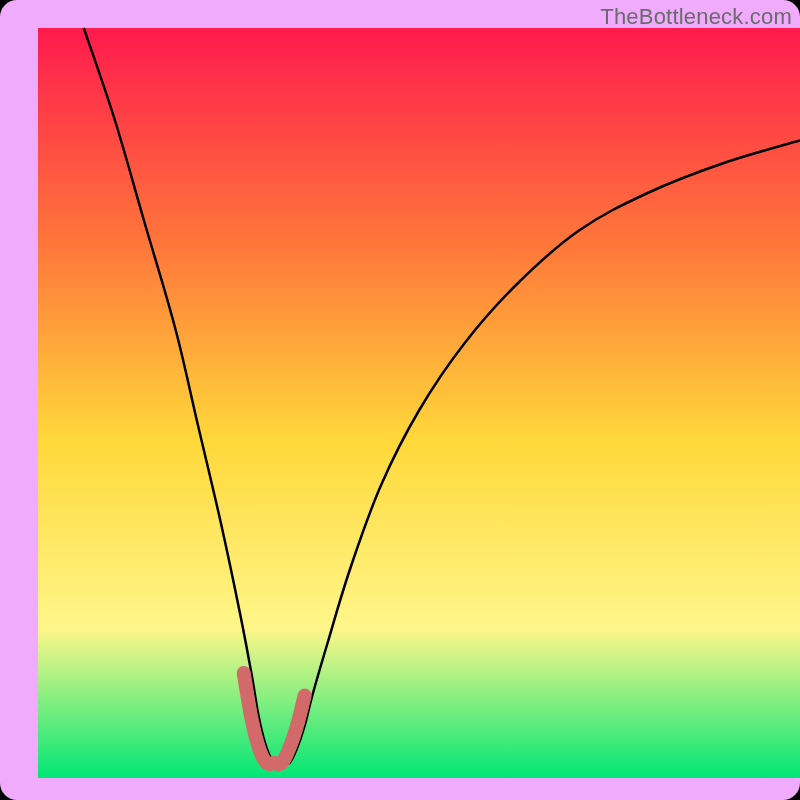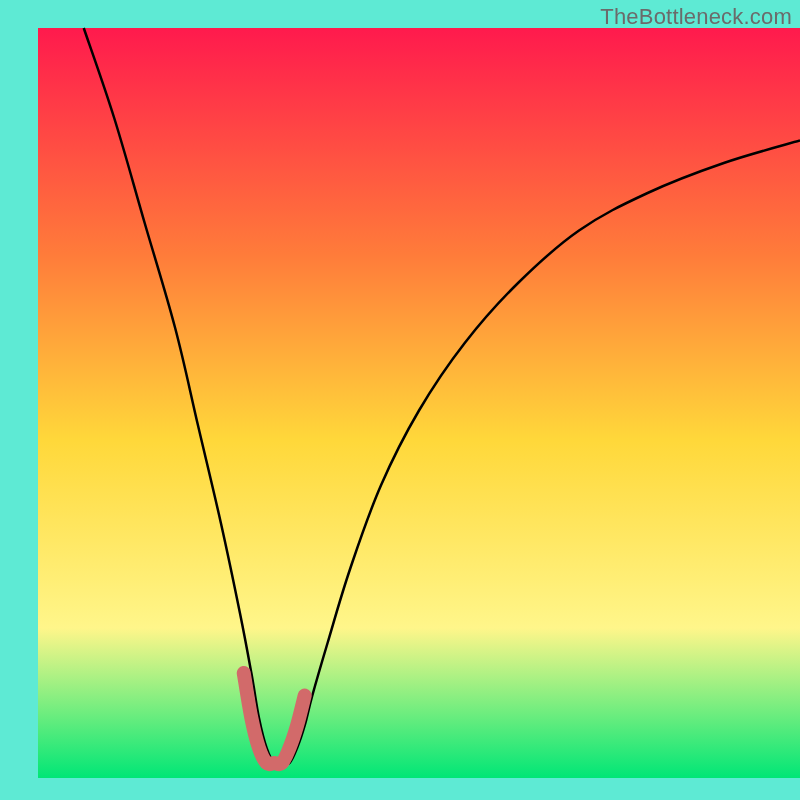--- a/index.html
+++ b/index.html
@@ -8,21 +8,22 @@
     background: #000;
     width: 800px;
     height: 800px;
     overflow: hidden;
     font-family: Arial, Helvetica, sans-serif;
   }
   .frame {
     position: relative;
     width: 800px;
     height: 800px;
-    background: #5eead4;
+    background: #f0abfc;
+    border-radius: 17px;
   }
   .watermark {
     position: absolute;
     top: 4px;
     right: 8px;
     color: #6b6b6b;
     font-size: 22px;
     font-weight: 400;
     letter-spacing: 0.2px;
     z-index: 5;

